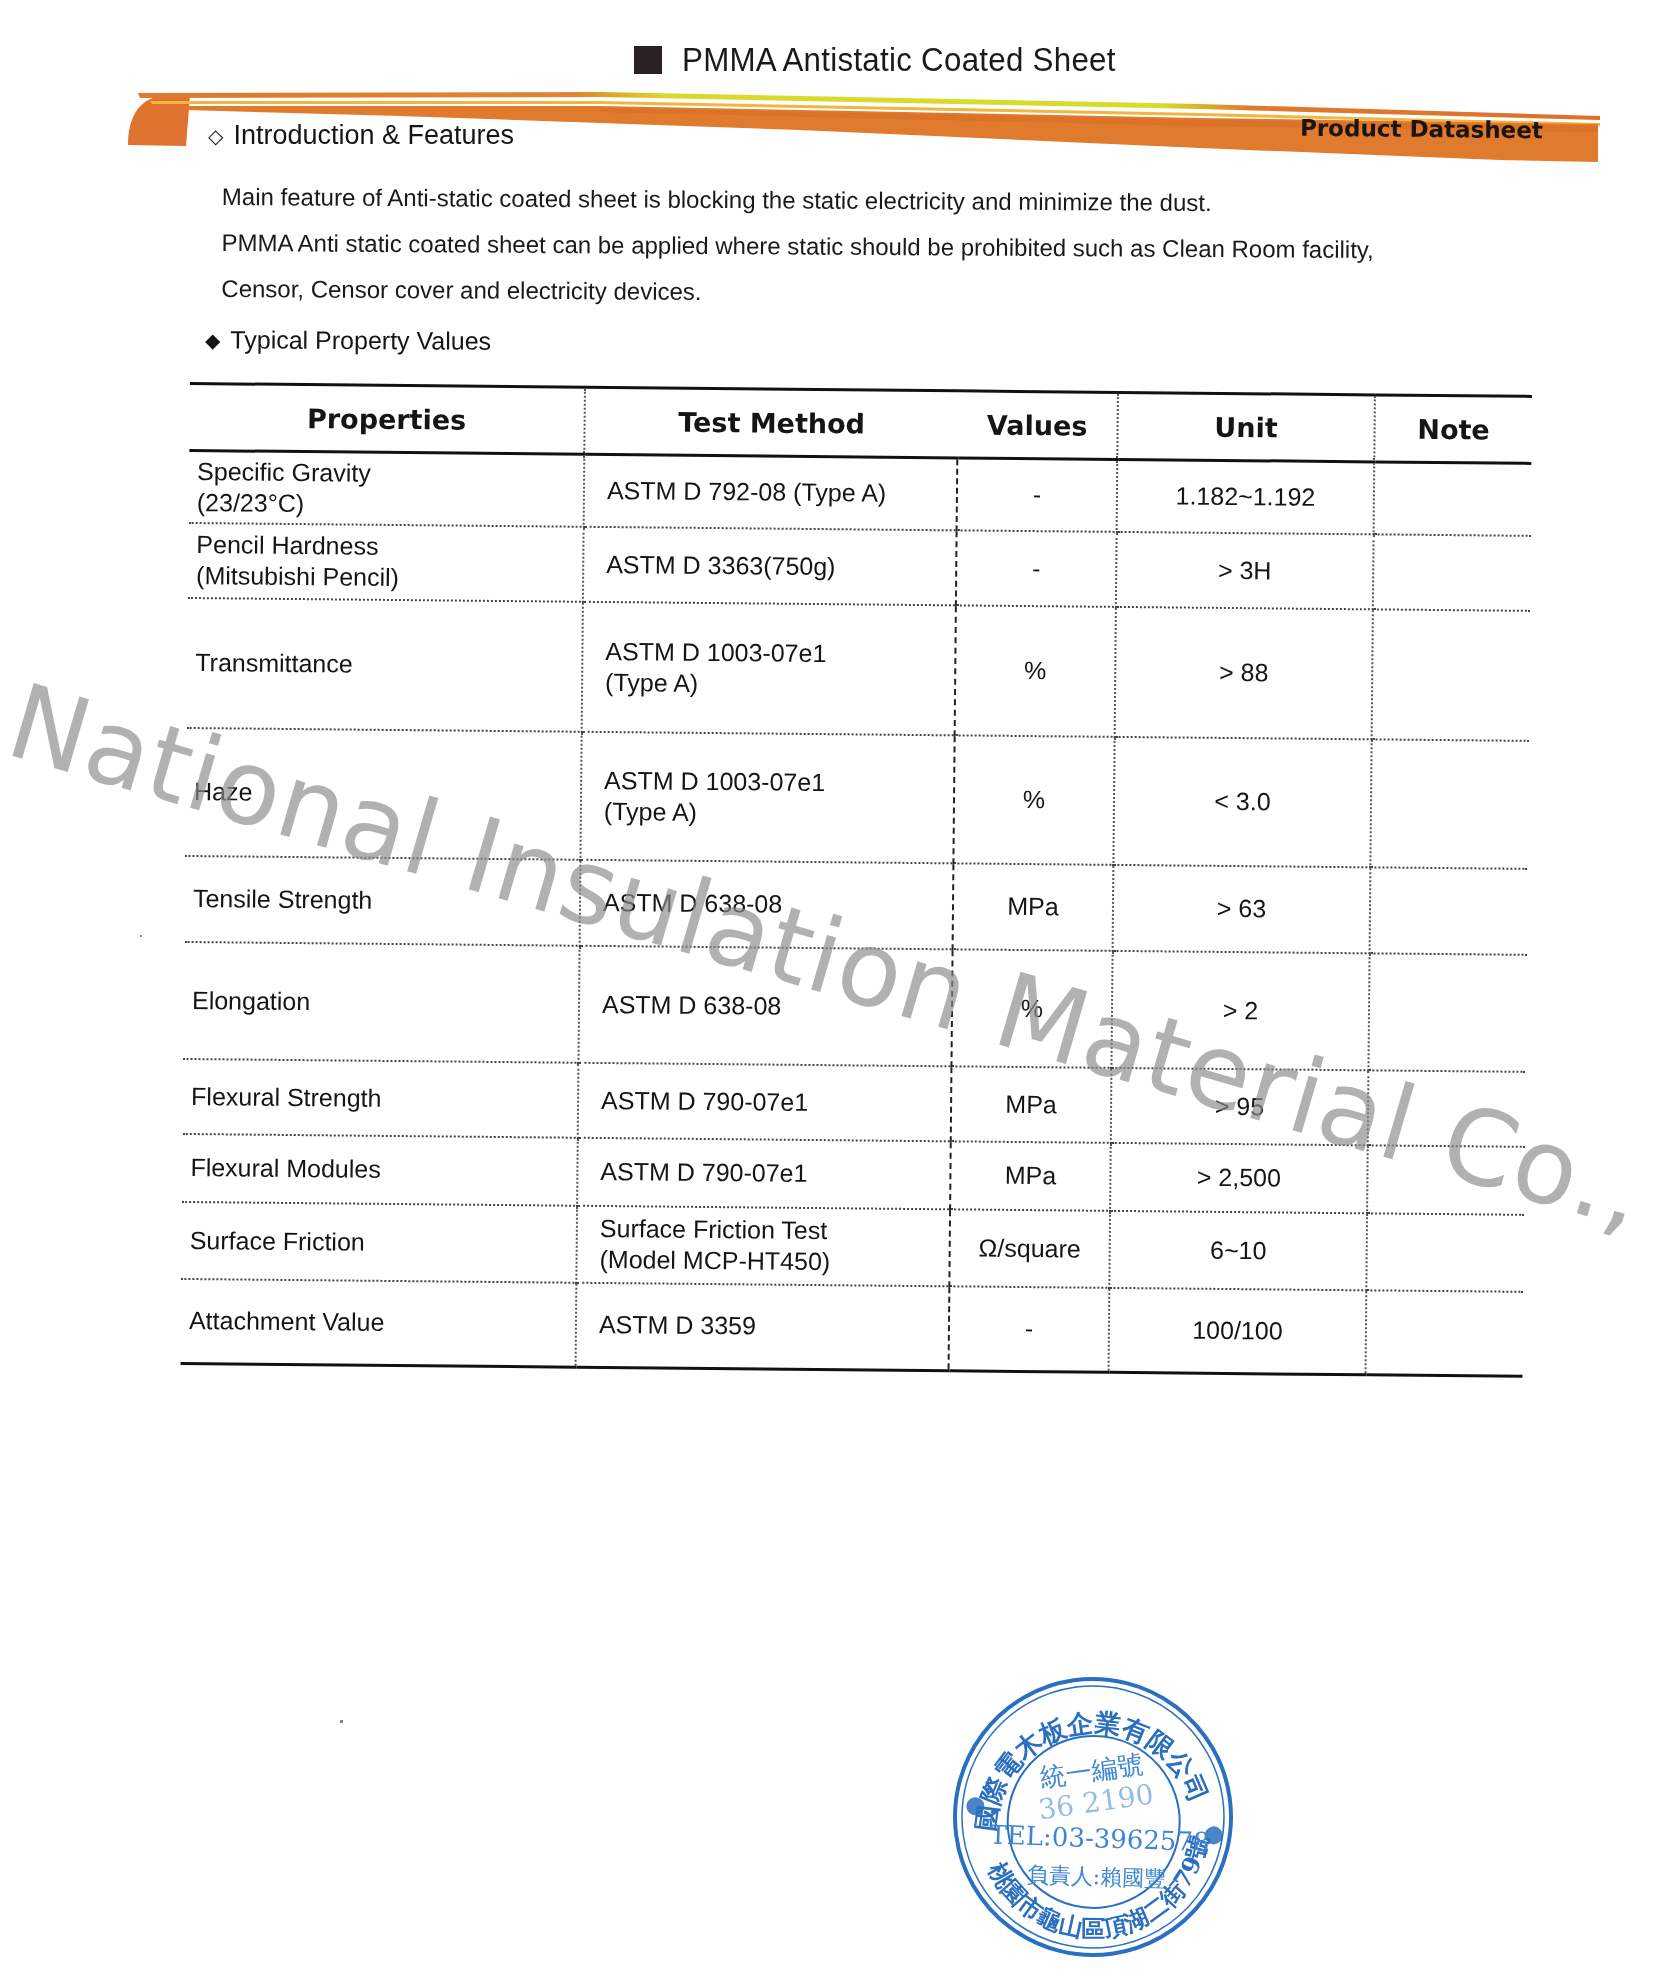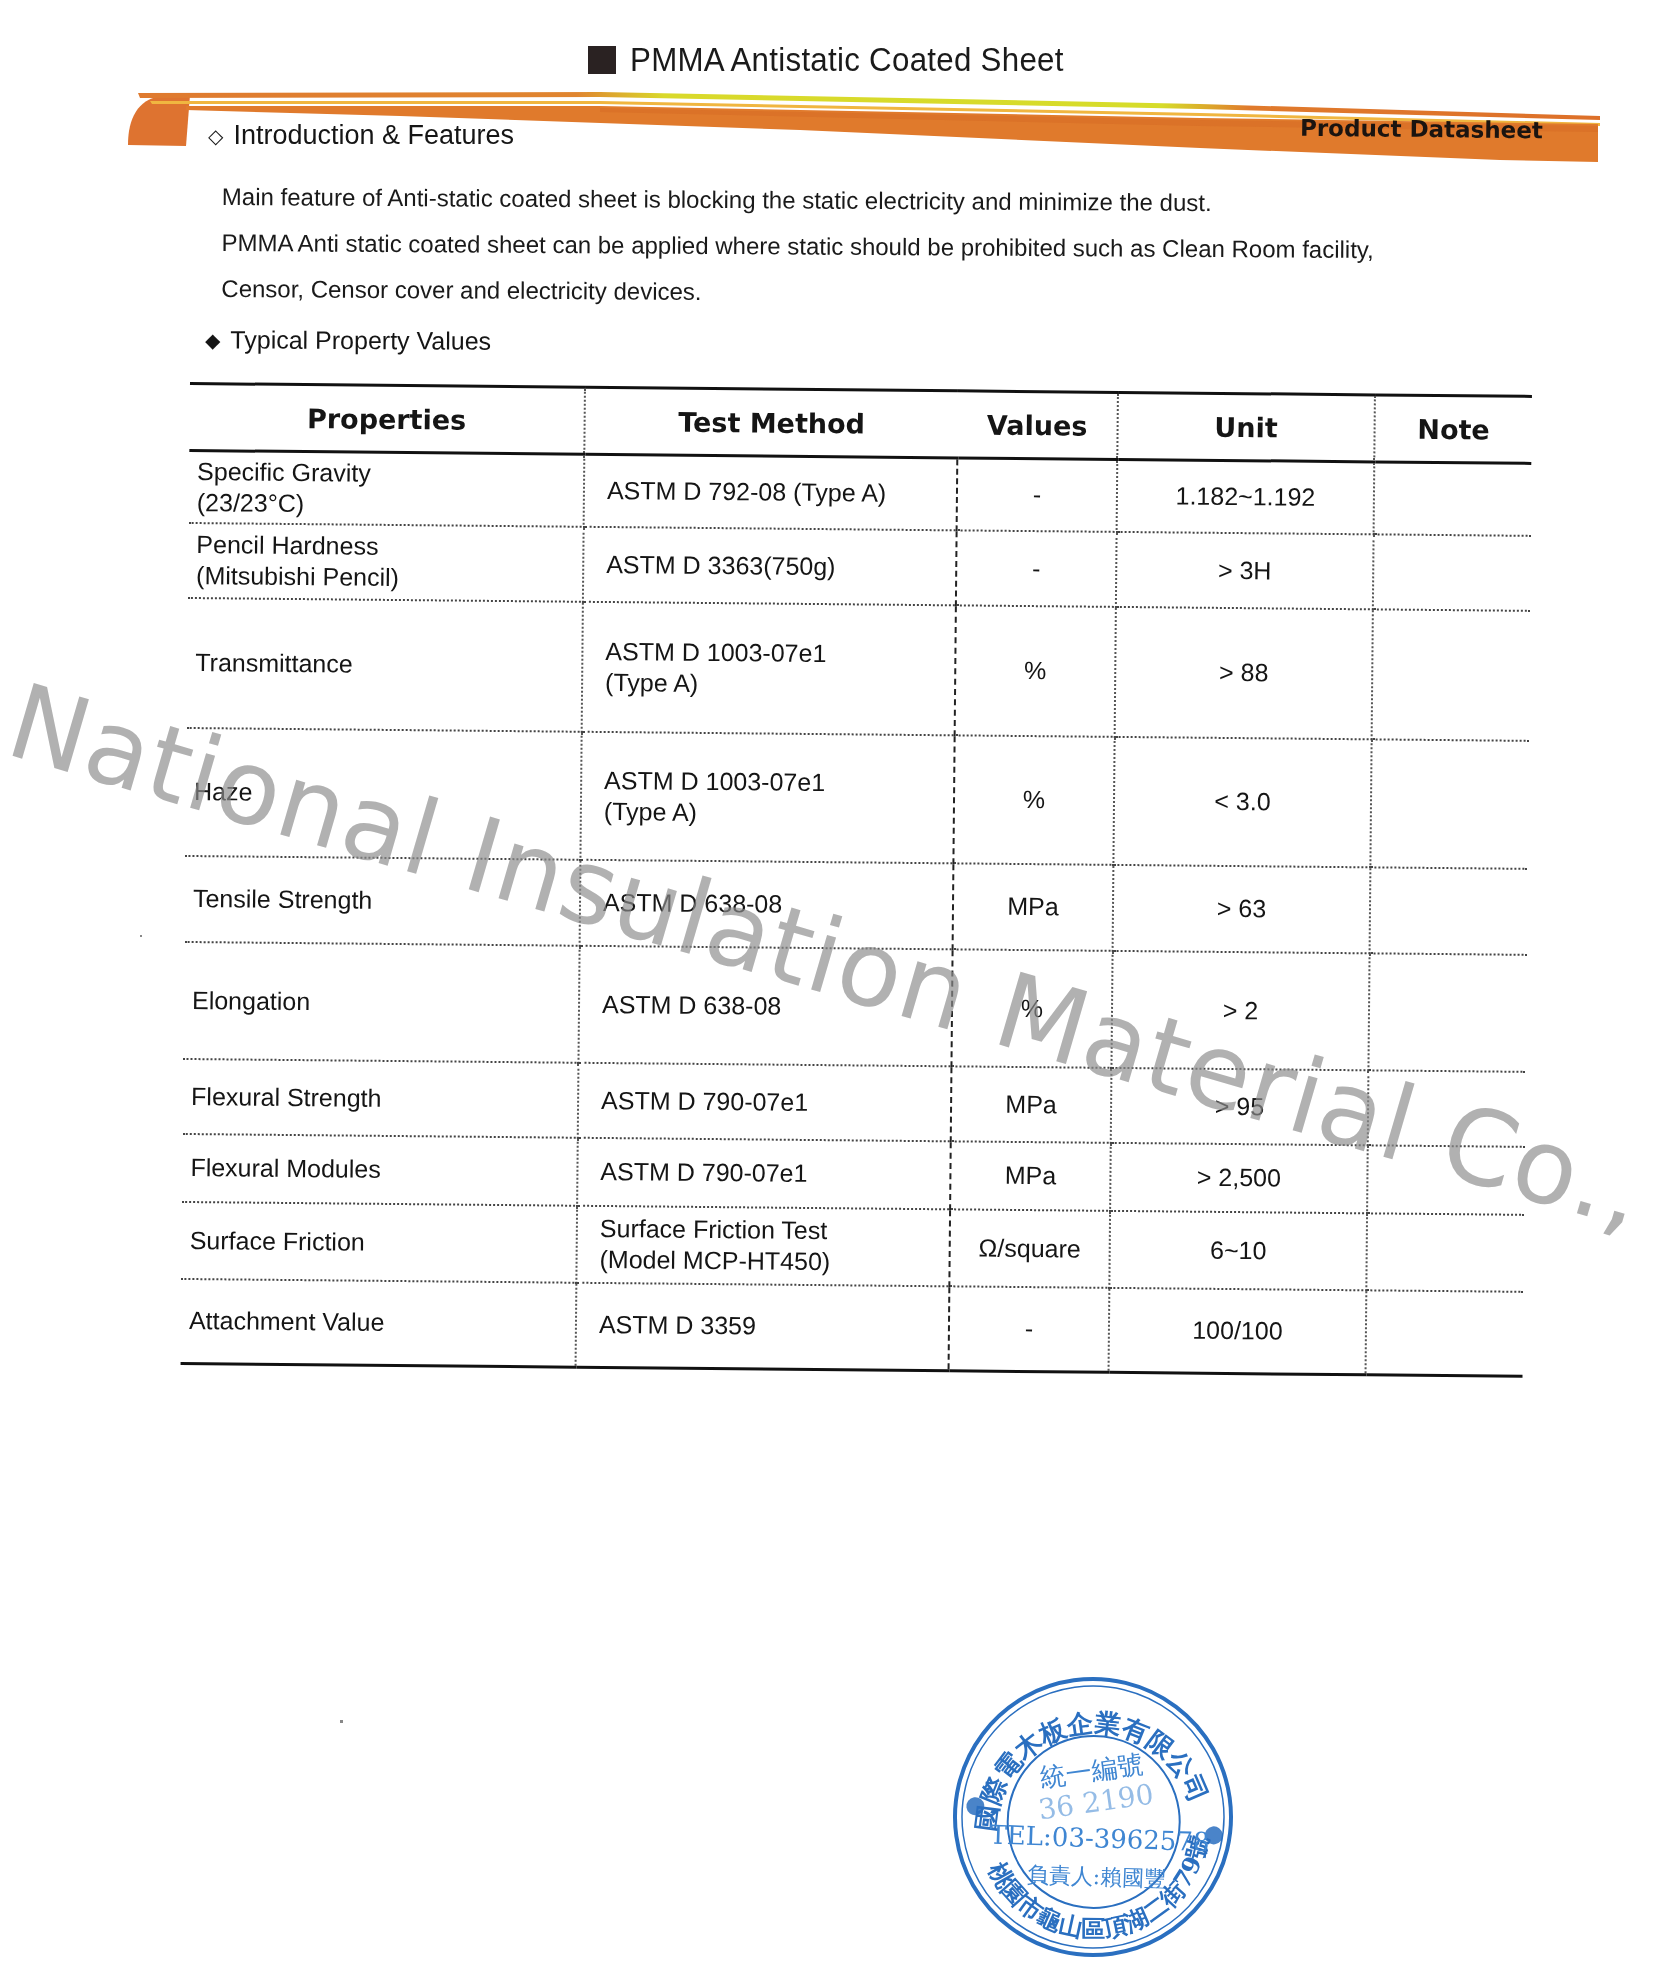--- a/index.html
+++ b/index.html
@@ -12,25 +12,25 @@
       height: 1977px;
       position: relative;
       overflow: hidden;
       font-family: "Liberation Sans", sans-serif;
       color: #111;
     }
 
     
     .title {
       position: absolute;
-      left: 588px;
+      left: 634px;
       top: 40px;
       display: flex;
       align-items: center;
-      gap: 14px;
+      gap: 20px;
     }
     .title-square {
       width: 28px;
       height: 28px;
       background: #2a2222;
     }
     .title-text {
       font-size: 34px;
       letter-spacing: 0.3px;
       color: #1a1a1a;

